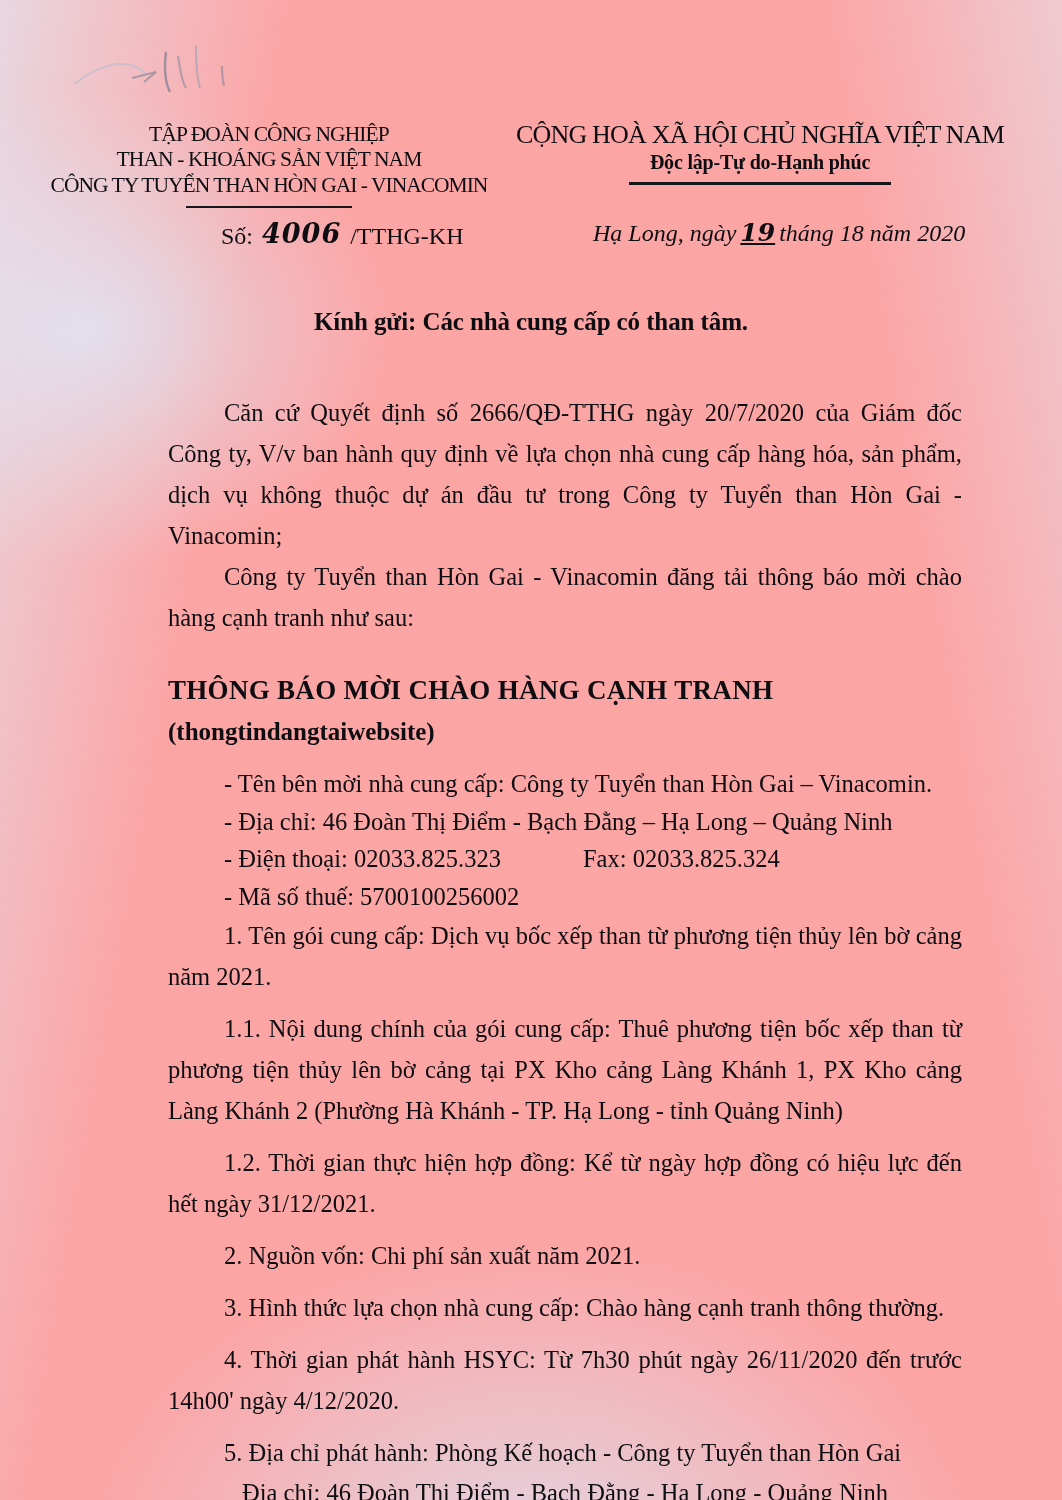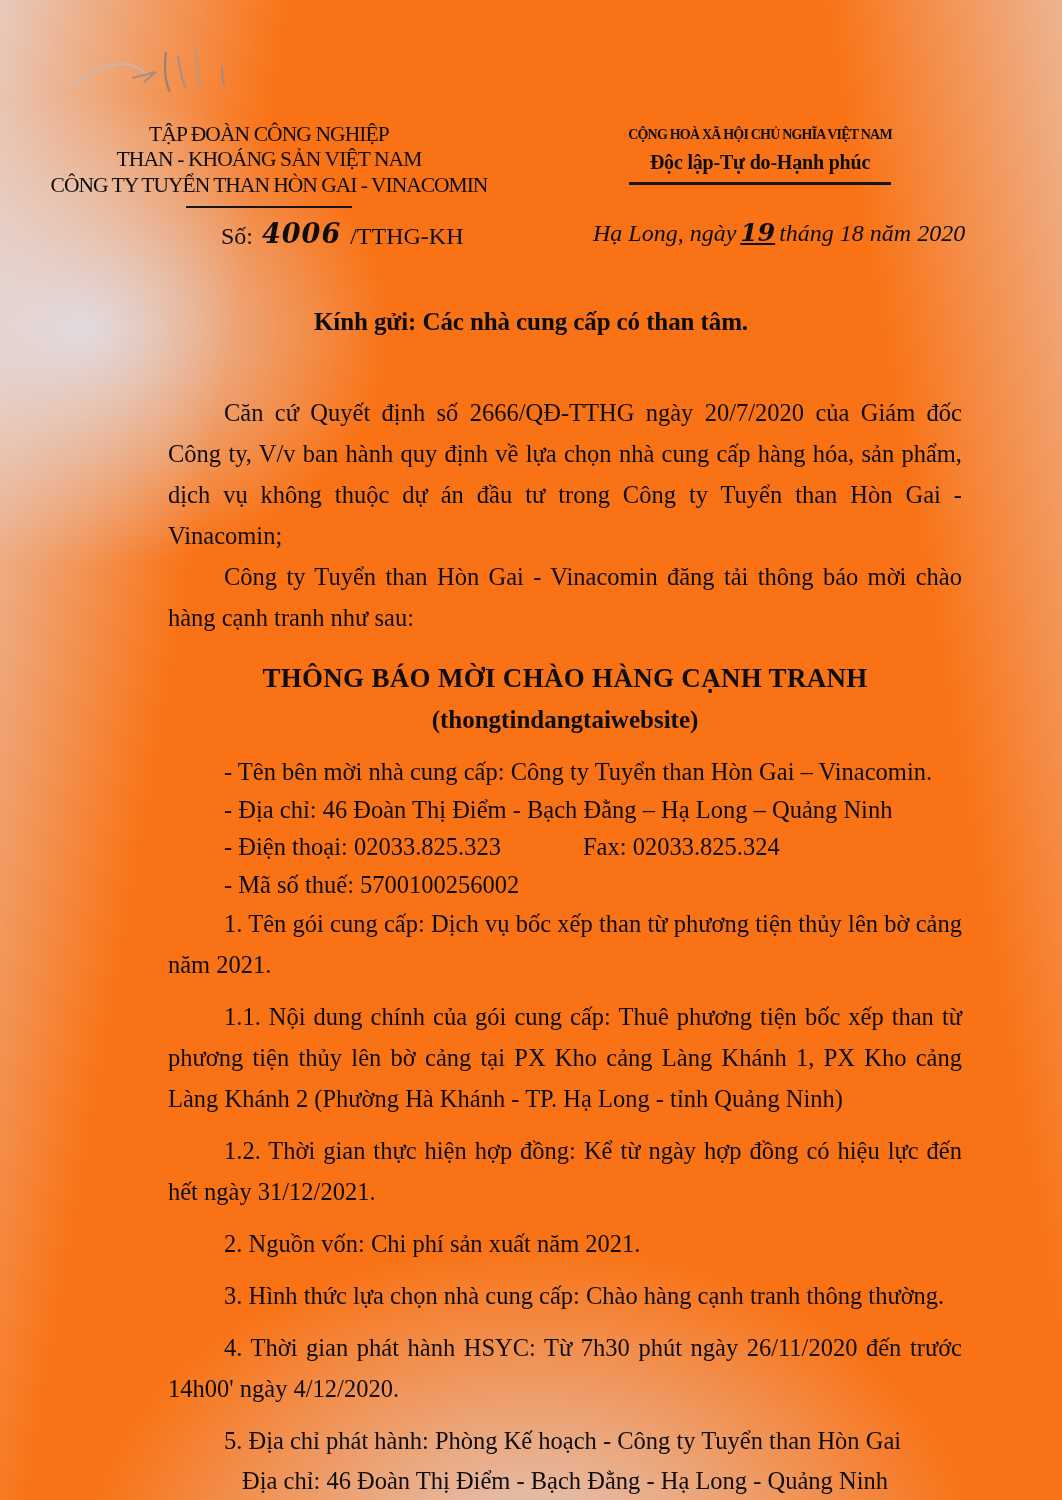--- a/index.html
+++ b/index.html
@@ -5,21 +5,21 @@
 <style>
   html, body {
     margin: 0;
     padding: 0;
     background: #ffffff;
   }
   .page {
     position: relative;
     width: 1062px;
     height: 1500px;
-    background: #f97316;
+    background: #fca5a5;
     overflow: hidden;
     font-family: "Liberation Serif", "DejaVu Serif", serif;
     color: #0e0e12;
   }
   
   .paper-tint {
     position: absolute;
     inset: 0;
     background:
       linear-gradient(100deg, rgba(226,231,244,.75) 0%, rgba(255,255,255,0) 22%),
@@ -71,22 +71,22 @@
     letter-spacing: -1.0px;
     white-space: nowrap;
   }
   .rule-left {
     width: 166px;
     height: 2.4px;
     background: #15151a;
     margin: 8px auto 0 auto;
   }
   .nation-line1 {
-    font-size: 14px;
-    font-weight: bold;
+    font-size: 26px;
+    font-weight: normal;
     line-height: 26px;
     letter-spacing: -0.8px;
     white-space: nowrap;
     text-align: center;
   }
   .nation-line2 {
     font-size: 20px;
     font-weight: bold;
     line-height: 29px;
     letter-spacing: -0.2px;
@@ -155,22 +155,21 @@
     margin: 0 0 0 0;
     font-size: 24.5px;
     line-height: 41px;
     text-align: justify;
     text-justify: inter-word;
     text-indent: 56px;
   }
   p.gap { margin-top: 11px; }
 
   .title-block {
-    text-align: center;
-    margin-top: 22px;
+    margin-top: 34px;
   }
   .main-title {
     font-size: 27px;
     font-weight: bold;
     letter-spacing: 0.3px;
     line-height: 36px;
   }
   .sub-title {
     font-size: 25px;
     font-weight: bold;

